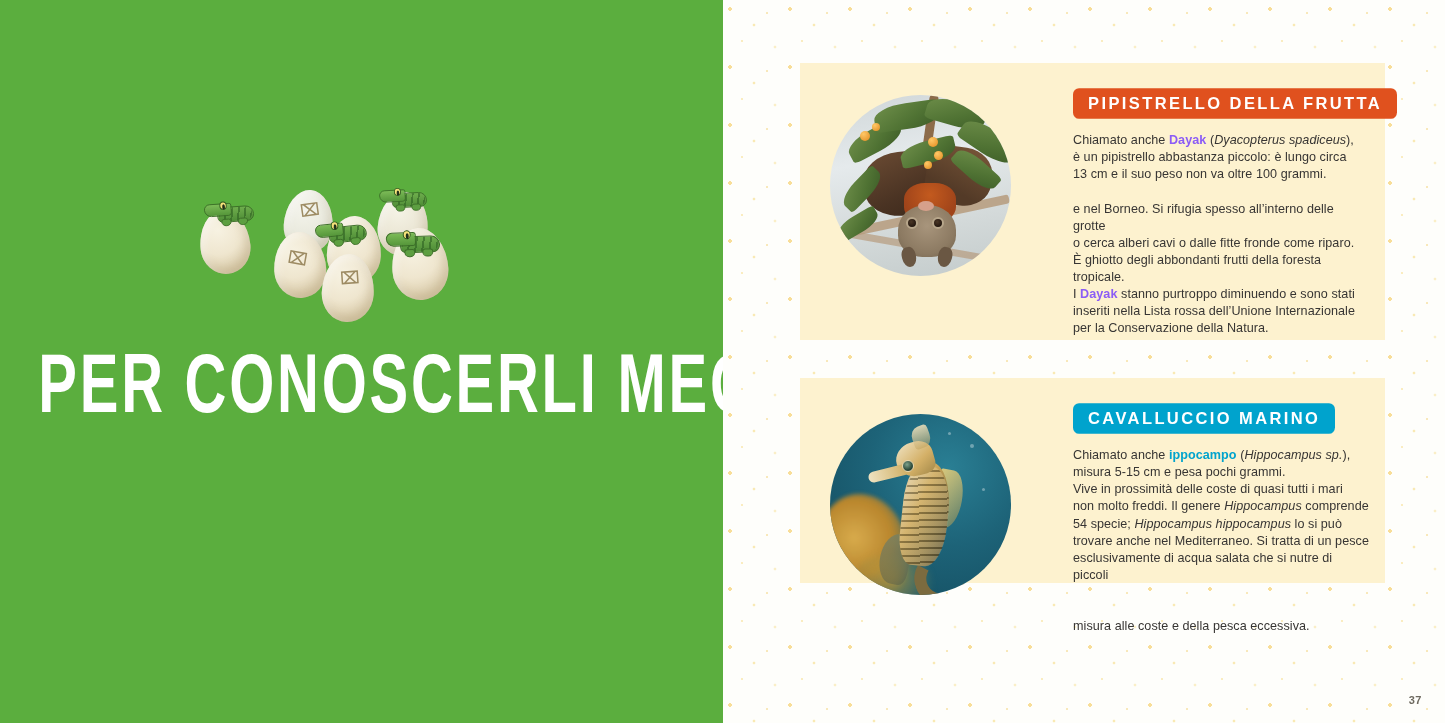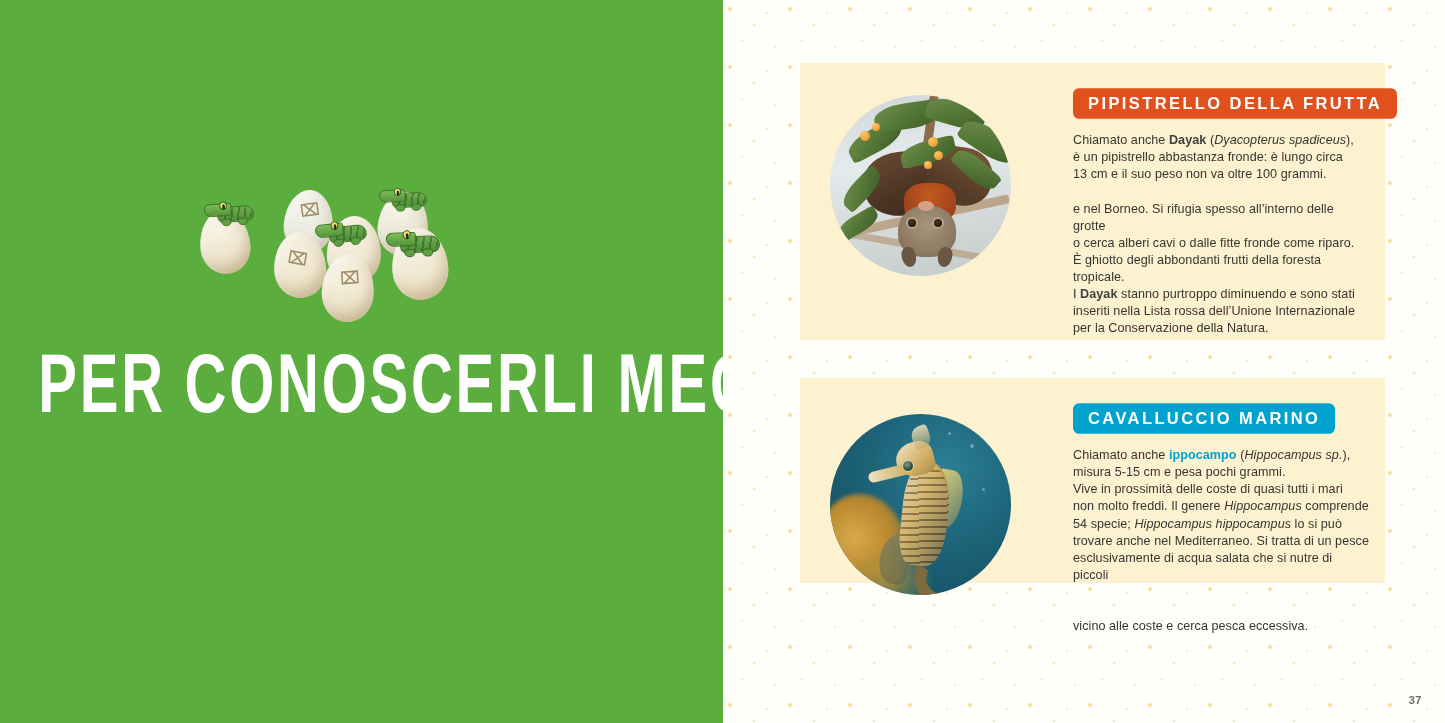--- a/index.html
+++ b/index.html
@@ -197,21 +197,21 @@
   .badge.blue   { background: #00a3cd; }
 
   .para {
     margin-top: 14px;
     color: #373533;
     font-family: "Liberation Sans", sans-serif;
     font-size: 12.6px;
     line-height: 17.1px;
     letter-spacing: 0.05px;
   }
-  .para .hl-orange { color: #404040; font-weight: 700; }
+  .para .hl-orange { color: #8b5cf6; font-weight: 700; }
   .para .hl-blue   { color: #00a3cd; font-weight: 700; }
   .para i { }
 
   .page-number {
     position: absolute;
     right: 23px; bottom: 17px;
     color: #6e6a60;
     font-family: "Liberation Sans", sans-serif;
     font-size: 11px;
     font-weight: 700;
@@ -509,21 +509,21 @@
           <div class="berry y4"></div>
           <div class="berry y5"></div>
         </div>
       </div>
 
       <div class="card-body">
         <span class="badge orange">PIPISTRELLO DELLA FRUTTA</span>
 
         <div class="para">
           <span>Chiamato anche <span class="hl-orange">Dayak</span> (<i>Dyacopterus spadiceus</i>),</span><br>
-          <span>è un pipistrello abbastanza fronde: è lungo circa</span><br>
+          <span>è un pipistrello abbastanza piccolo: è lungo circa</span><br>
           <span>13 cm e il suo peso non va oltre 100 grammi.</span><br>
           <br>
           <span>e nel Borneo. Si rifugia spesso all’interno delle grotte</span><br>
           <span>o cerca alberi cavi o dalle fitte fronde come riparo.</span><br>
           <span>È ghiotto degli abbondanti frutti della foresta tropicale.</span><br>
           <span>I <span class="hl-orange">Dayak</span> stanno purtroppo diminuendo e sono stati</span><br>
           <span>inseriti nella Lista rossa dell’Unione Internazionale</span><br>
           <span>per la Conservazione della Natura.</span>
         </div>
       </div>
@@ -556,21 +556,21 @@
         <div class="para">
           <span>Chiamato anche <span class="hl-blue">ippocampo</span> (<i><i>Hippocampus</i> sp.</i>),</span><br>
           <span>misura 5-15 cm e pesa pochi grammi.</span><br>
           <span>Vive in prossimità delle coste di quasi tutti i mari</span><br>
           <span>non molto freddi. Il genere <i>Hippocampus</i> comprende</span><br>
           <span>54 specie; <i><i>Hippocampus</i> hippocampus</i> lo si può</span><br>
           <span>trovare anche nel Mediterraneo. Si tratta di un pesce</span><br>
           <span>esclusivamente di acqua salata che si nutre di piccoli</span><br>
           <br>
           <br>
-          <span>vicino alle coste e cerca pesca eccessiva.</span>
+          <span>misura alle coste e della pesca eccessiva.</span>
         </div>
       </div>
     </div>
 
     <div class="page-number">37</div>
   </div>
 
 </div>
 
 </body></html>

